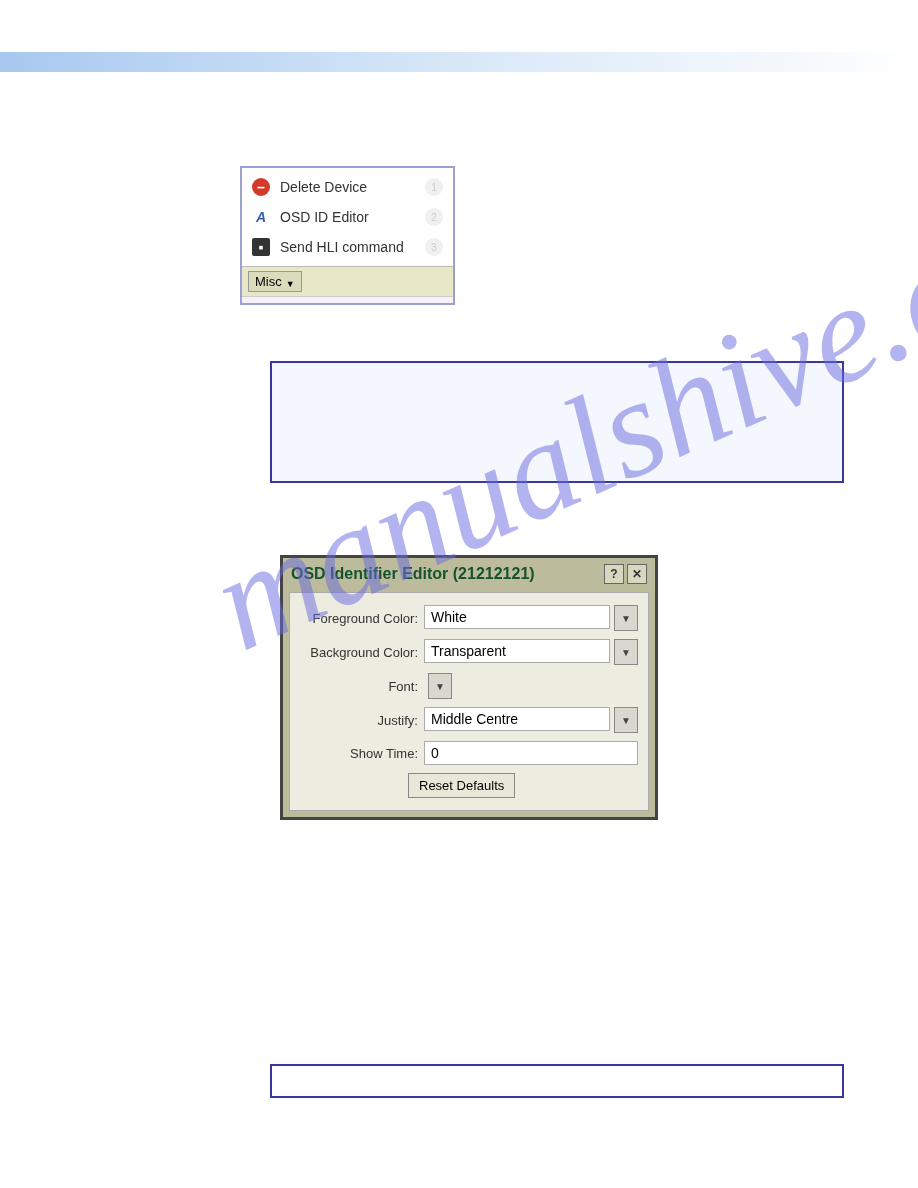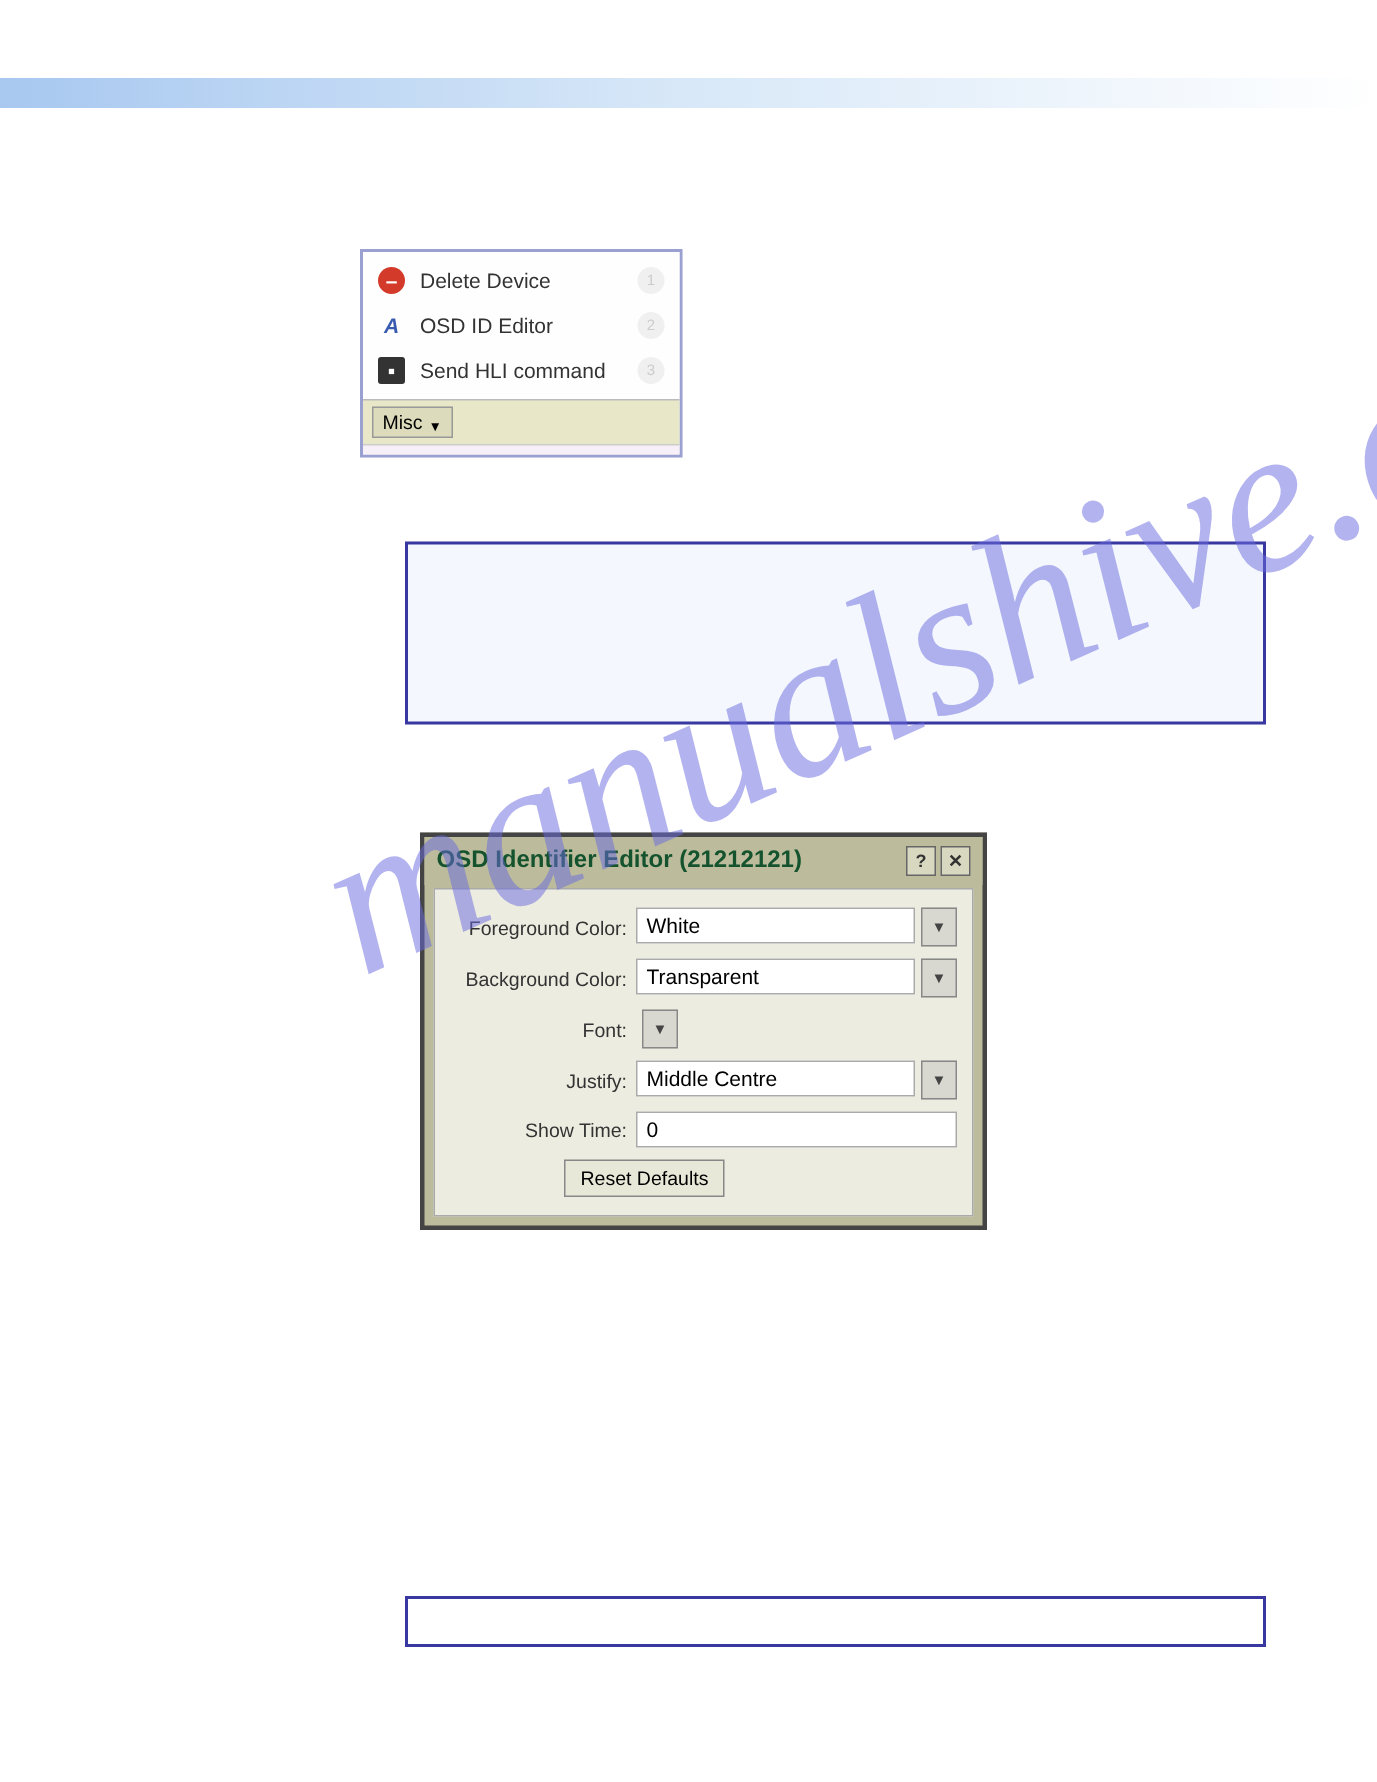--- a/index.html
+++ b/index.html
@@ -200,21 +200,21 @@
     display: flex;
     align-items: center;
     justify-content: center;
     margin-left: 4px;
     color: #444;
   }
   .reset-row {
     display: flex;
   }
   .reset-btn {
-    margin-left: 76px;
+    margin-left: 108px;
     border: 1px solid #888;
     background: #e8e8d8;
     padding: 4px 10px;
     font-size: 13px;
   }
 
   .infobox-2 {
     width: 570px;
     height: 30px;
     margin-left: 230px;

